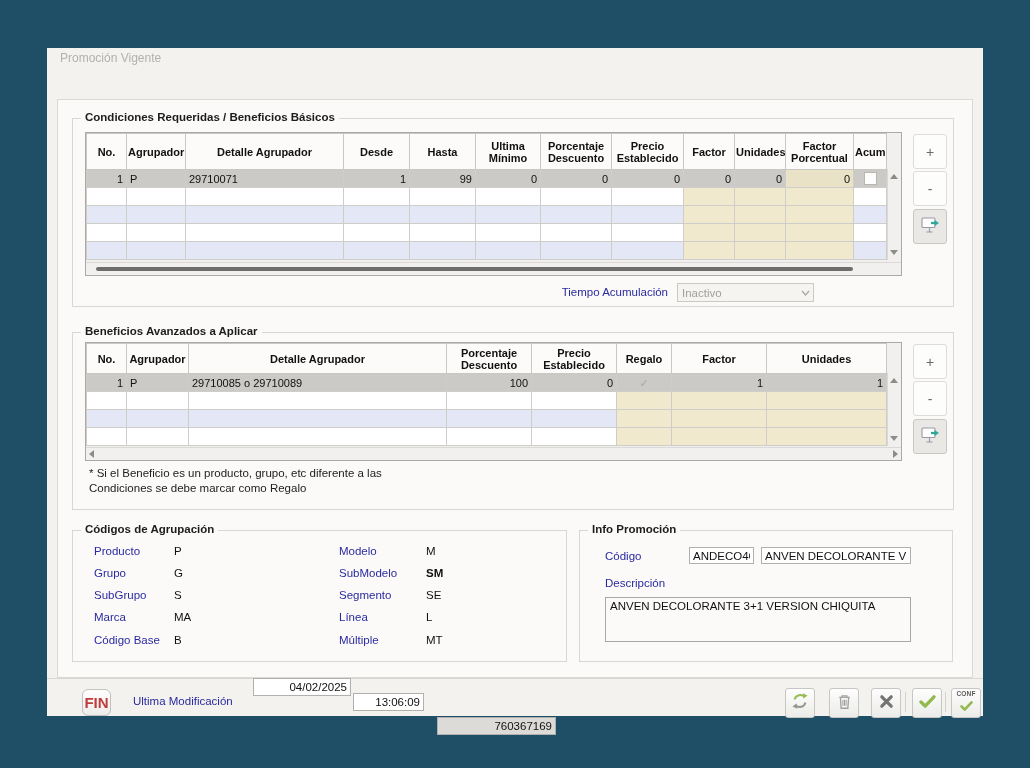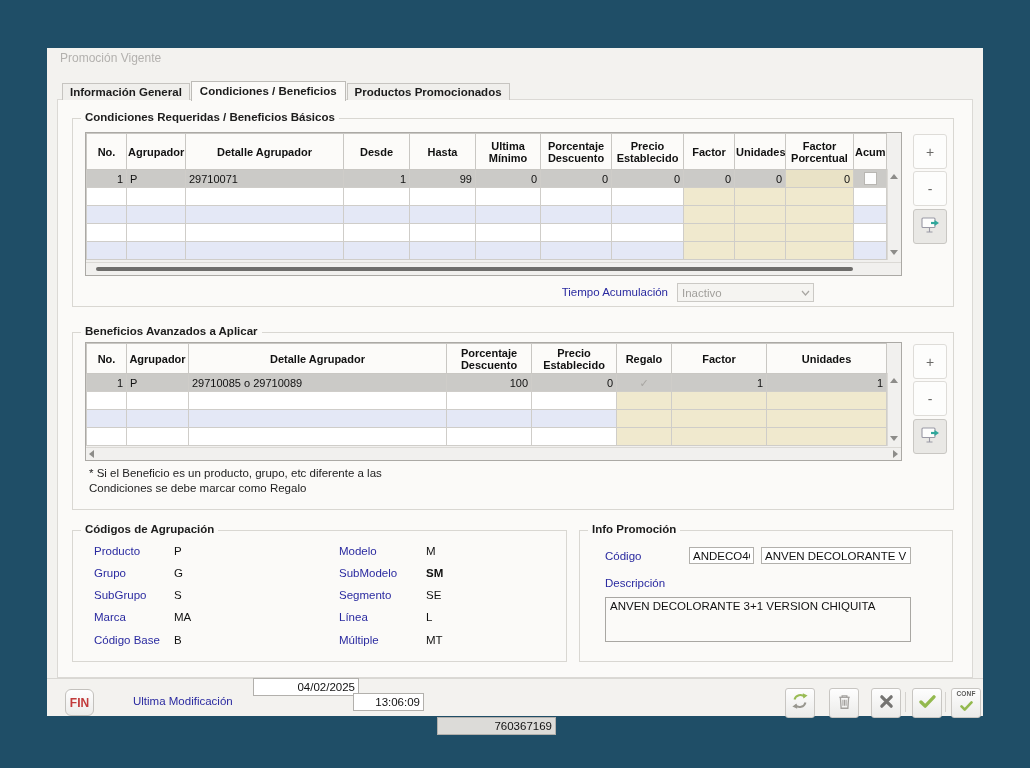--- a/index.html
+++ b/index.html
@@ -51,41 +51,36 @@
     font-family:"Liberation Sans",sans-serif;color:#111;padding:0 3px;box-sizing:border-box;}
   .fld.ro{background:#dcdbd8;}
   .fld.r{text-align:right;}
   .combo{position:absolute;border:1px solid #cbc9c5;background:#f5f4f1;display:flex;align-items:center;box-sizing:border-box;}
   .combo .ctext{flex:1;font-size:11.5px;color:#a19f9b;padding-left:4px;}
   .combo .chev{width:16px;color:#a8a6a2;font-size:9px;text-align:center;}
   .descbox{position:absolute;border:1px solid #a9a7a3;background:#fbfaf8;font-size:11.5px;color:#111;
     padding:2px 4px;box-sizing:border-box;overflow:hidden;}
   
   .footline{position:absolute;left:0;right:0;top:630px;height:1px;background:#d9d7d3;}
-  .finbtn{position:absolute;left:18px;top:641px;width:27px;height:25px;background:linear-gradient(#fefefe,#ececea);
-    border:1px solid #c3c1bd;border-radius:6px;color:#c23b3b;font-size:12px;font-weight:bold;
+  .finbtn{position:absolute;left:35px;top:641px;width:27px;height:25px;background:linear-gradient(#fefefe,#ececea);
+    border:1px solid #c3c1bd;border-radius:6px;color:#c23b3b;font-size:15px;font-weight:bold;
     display:flex;align-items:center;justify-content:center;}
   .fbtn{position:absolute;top:640px;width:28px;height:28px;background:linear-gradient(#fefefe,#ebebe9);
     border:1px solid #c8c6c2;border-radius:3px;display:flex;align-items:center;justify-content:center;flex-direction:column;}
   .vsep{position:absolute;top:644px;width:1px;height:20px;background:#d4d2ce;}
   .conftxt{font-size:6.5px;color:#5a5a58;font-weight:bold;line-height:6px;letter-spacing:.2px;}
 </style>
 </head>
 <body>
 
 <div class="window">
   <div class="win-title">Promoción Vigente</div>
 
   <div class="tabpage"></div>
 
-  <div class="tabs">
-    <div class="tab">Información General</div>
-    <div class="tab active">Condiciones / Beneficios</div>
-    <div class="tab">Productos Promocionados</div>
-  </div>
 
   <div class="gb" style="left:25px;top:70px;width:880px;height:187px;">
     <div class="gbt">Condiciones Requeridas / Beneficios Básicos</div>
 
     <div class="gframe" style="left:12px;top:13px;width:815px;height:142px;">
       <table class="grid">
         <colgroup>
           <col style="width:40px">
             <col style="width:59px">
             <col style="width:158px">
@@ -420,21 +415,21 @@
     <input class="fld" style="left: 109px; top: 16px; width: 65px; height: 17px;" readonly="" value="ANDECO4O">
     <input class="fld" style="left: 181px; top: 16px; width: 150px; height: 17px;" readonly="" value="ANVEN DECOLORANTE VERSION">
     <div class="nlbl" style="left:25px;top:46px;">Descripción</div>
     <div class="descbox" style="left:25px;top:66px;width:306px;height:45px;">ANVEN DECOLORANTE 3+1 VERSION CHIQUITA</div>
   </div>
 
   <div class="footline"></div>
 
   <div class="finbtn">FIN</div>
   <div class="nlbl" style="left:86px;top:647px;">Ultima Modificación</div>
-  <input class="fld r" style="left: 206px; top: 630px; width: 106px; height: 18px;" readonly="" value="04/02/2025">
+  <input class="fld r" style="left: 206px; top: 630px; width: 98px; height: 18px;" readonly="" value="04/02/2025">
   <input class="fld r" style="left: 306px; top: 645px; width: 71px; height: 18px;" readonly="" value="13:06:09">
   <input class="fld ro r" style="left: 390px; top: 645px; width: 119px; height: 18px; margin-top: 24px;" readonly="" value="760367169">
 
   <div class="fbtn" style="left:738px;">
     <span>
       <svg width="18" height="18" viewBox="0 0 18 18">
         <path d="M3.5 7.5 A6 6 0 0 1 13.8 5" fill="none" stroke="#9abc55" stroke-width="2"></path>
         <polygon points="11.8,1.2 16.6,3.4 12.4,6.6" fill="#9abc55"></polygon>
         <path d="M14.5 10.5 A6 6 0 0 1 4.2 13" fill="none" stroke="#98978f" stroke-width="2"></path>
         <polygon points="6.2,16.8 1.4,14.6 5.6,11.4" fill="#98978f"></polygon>

